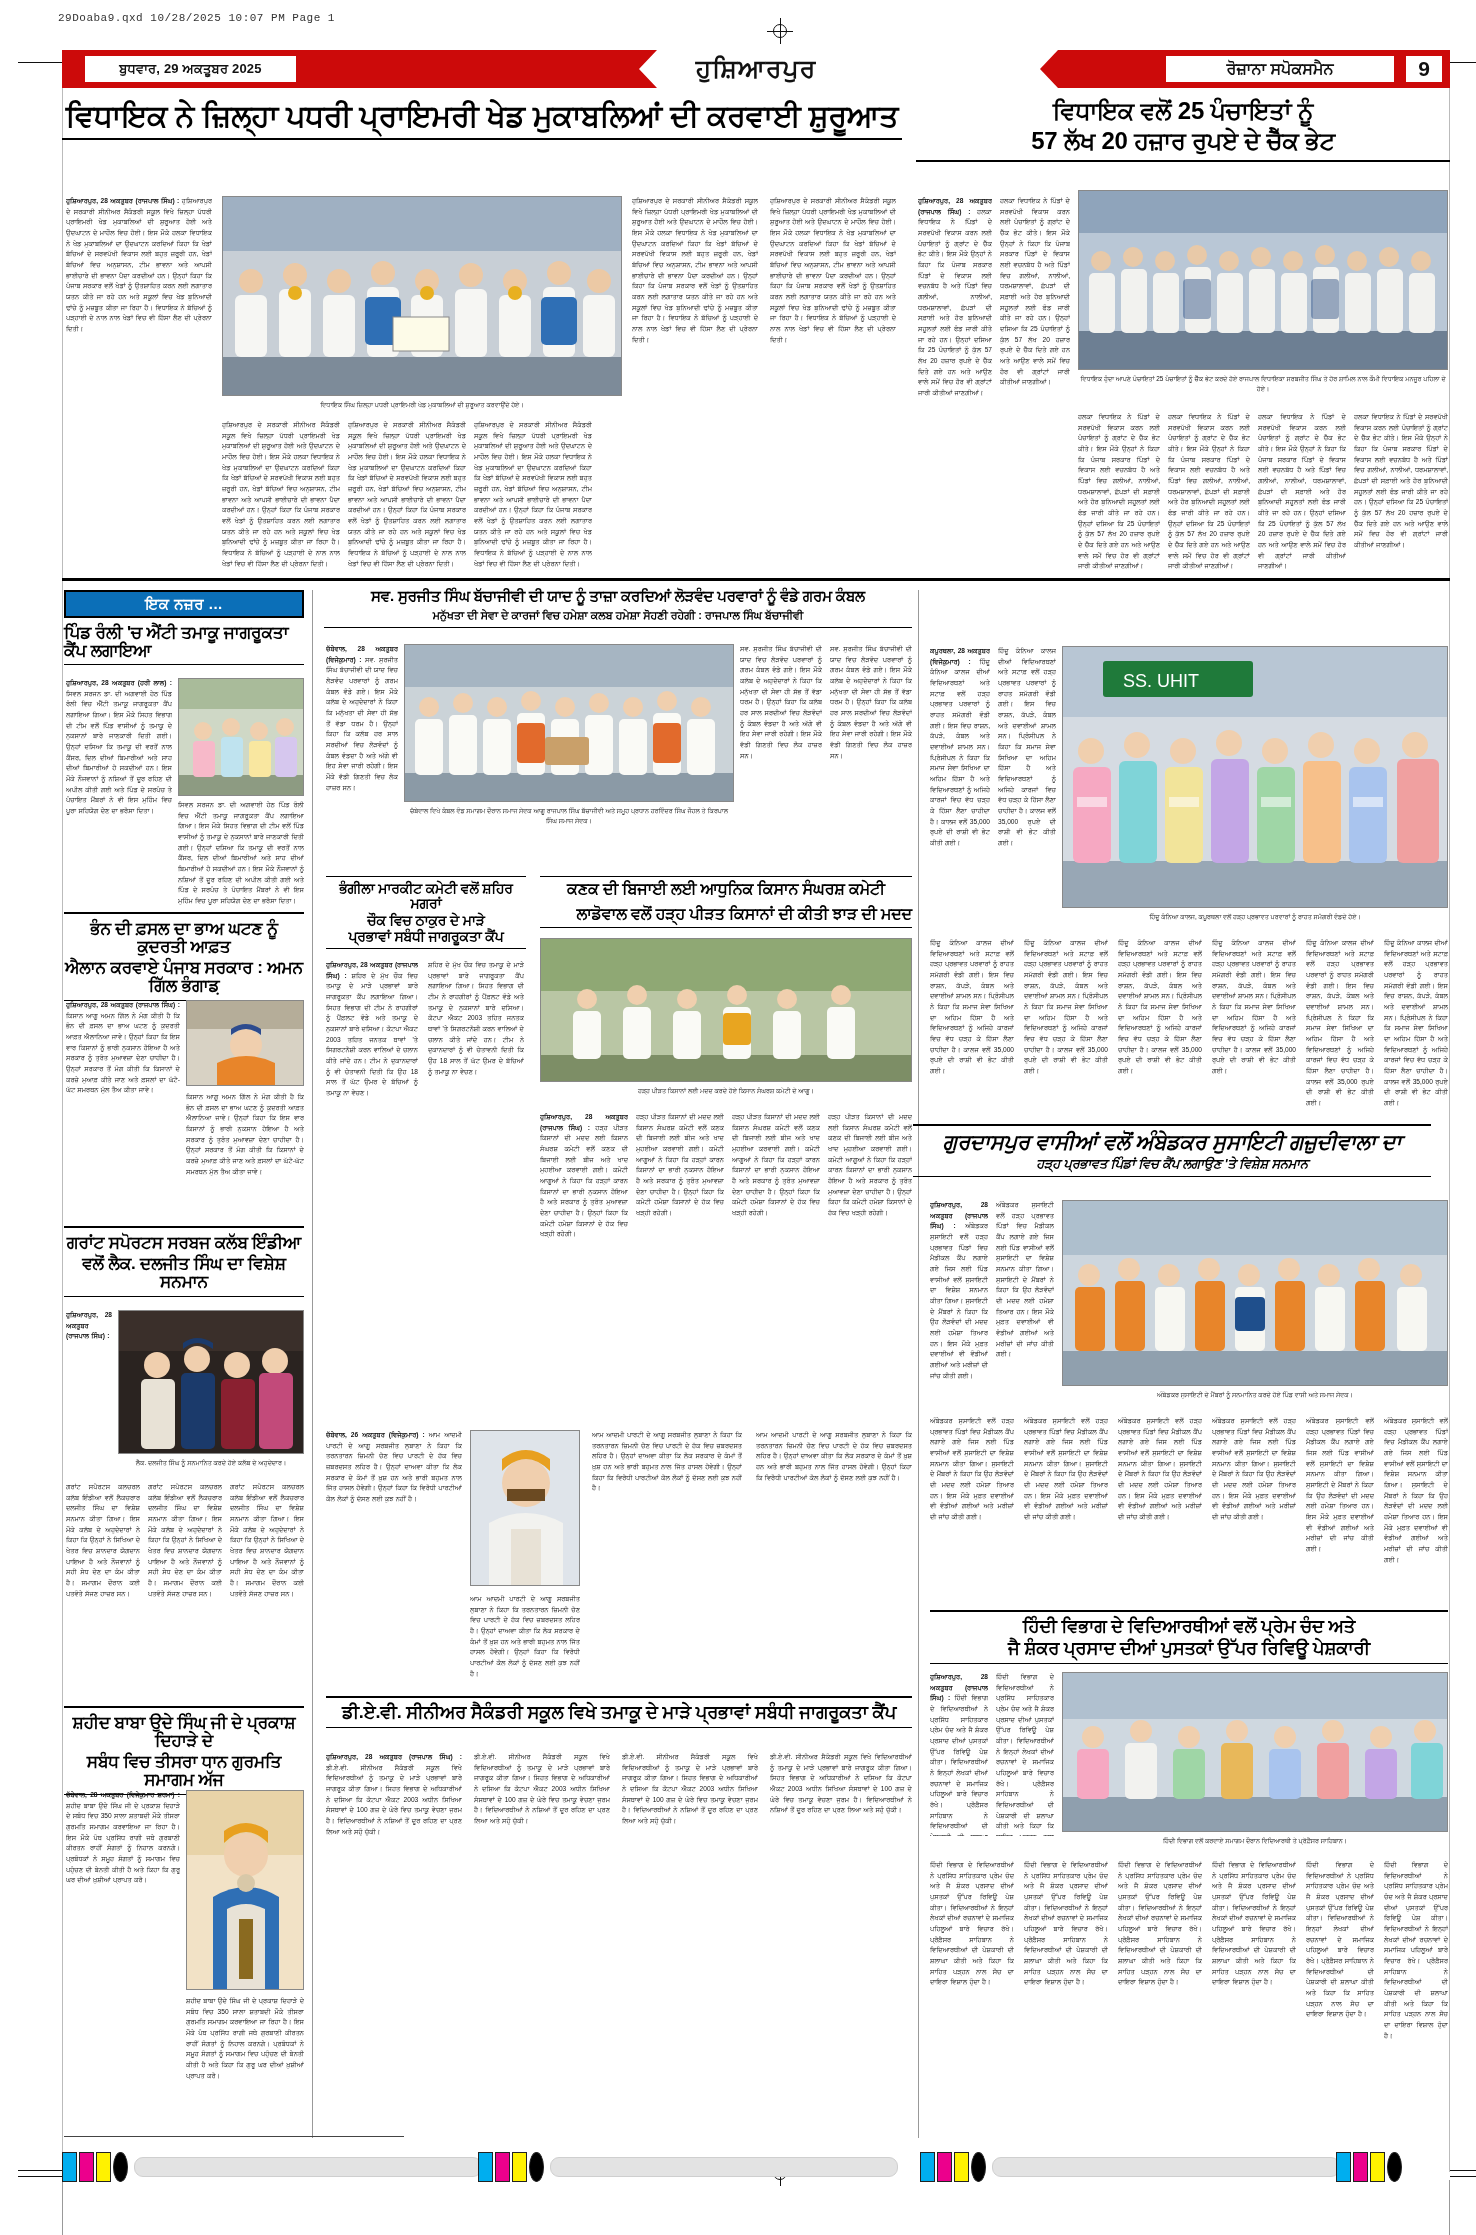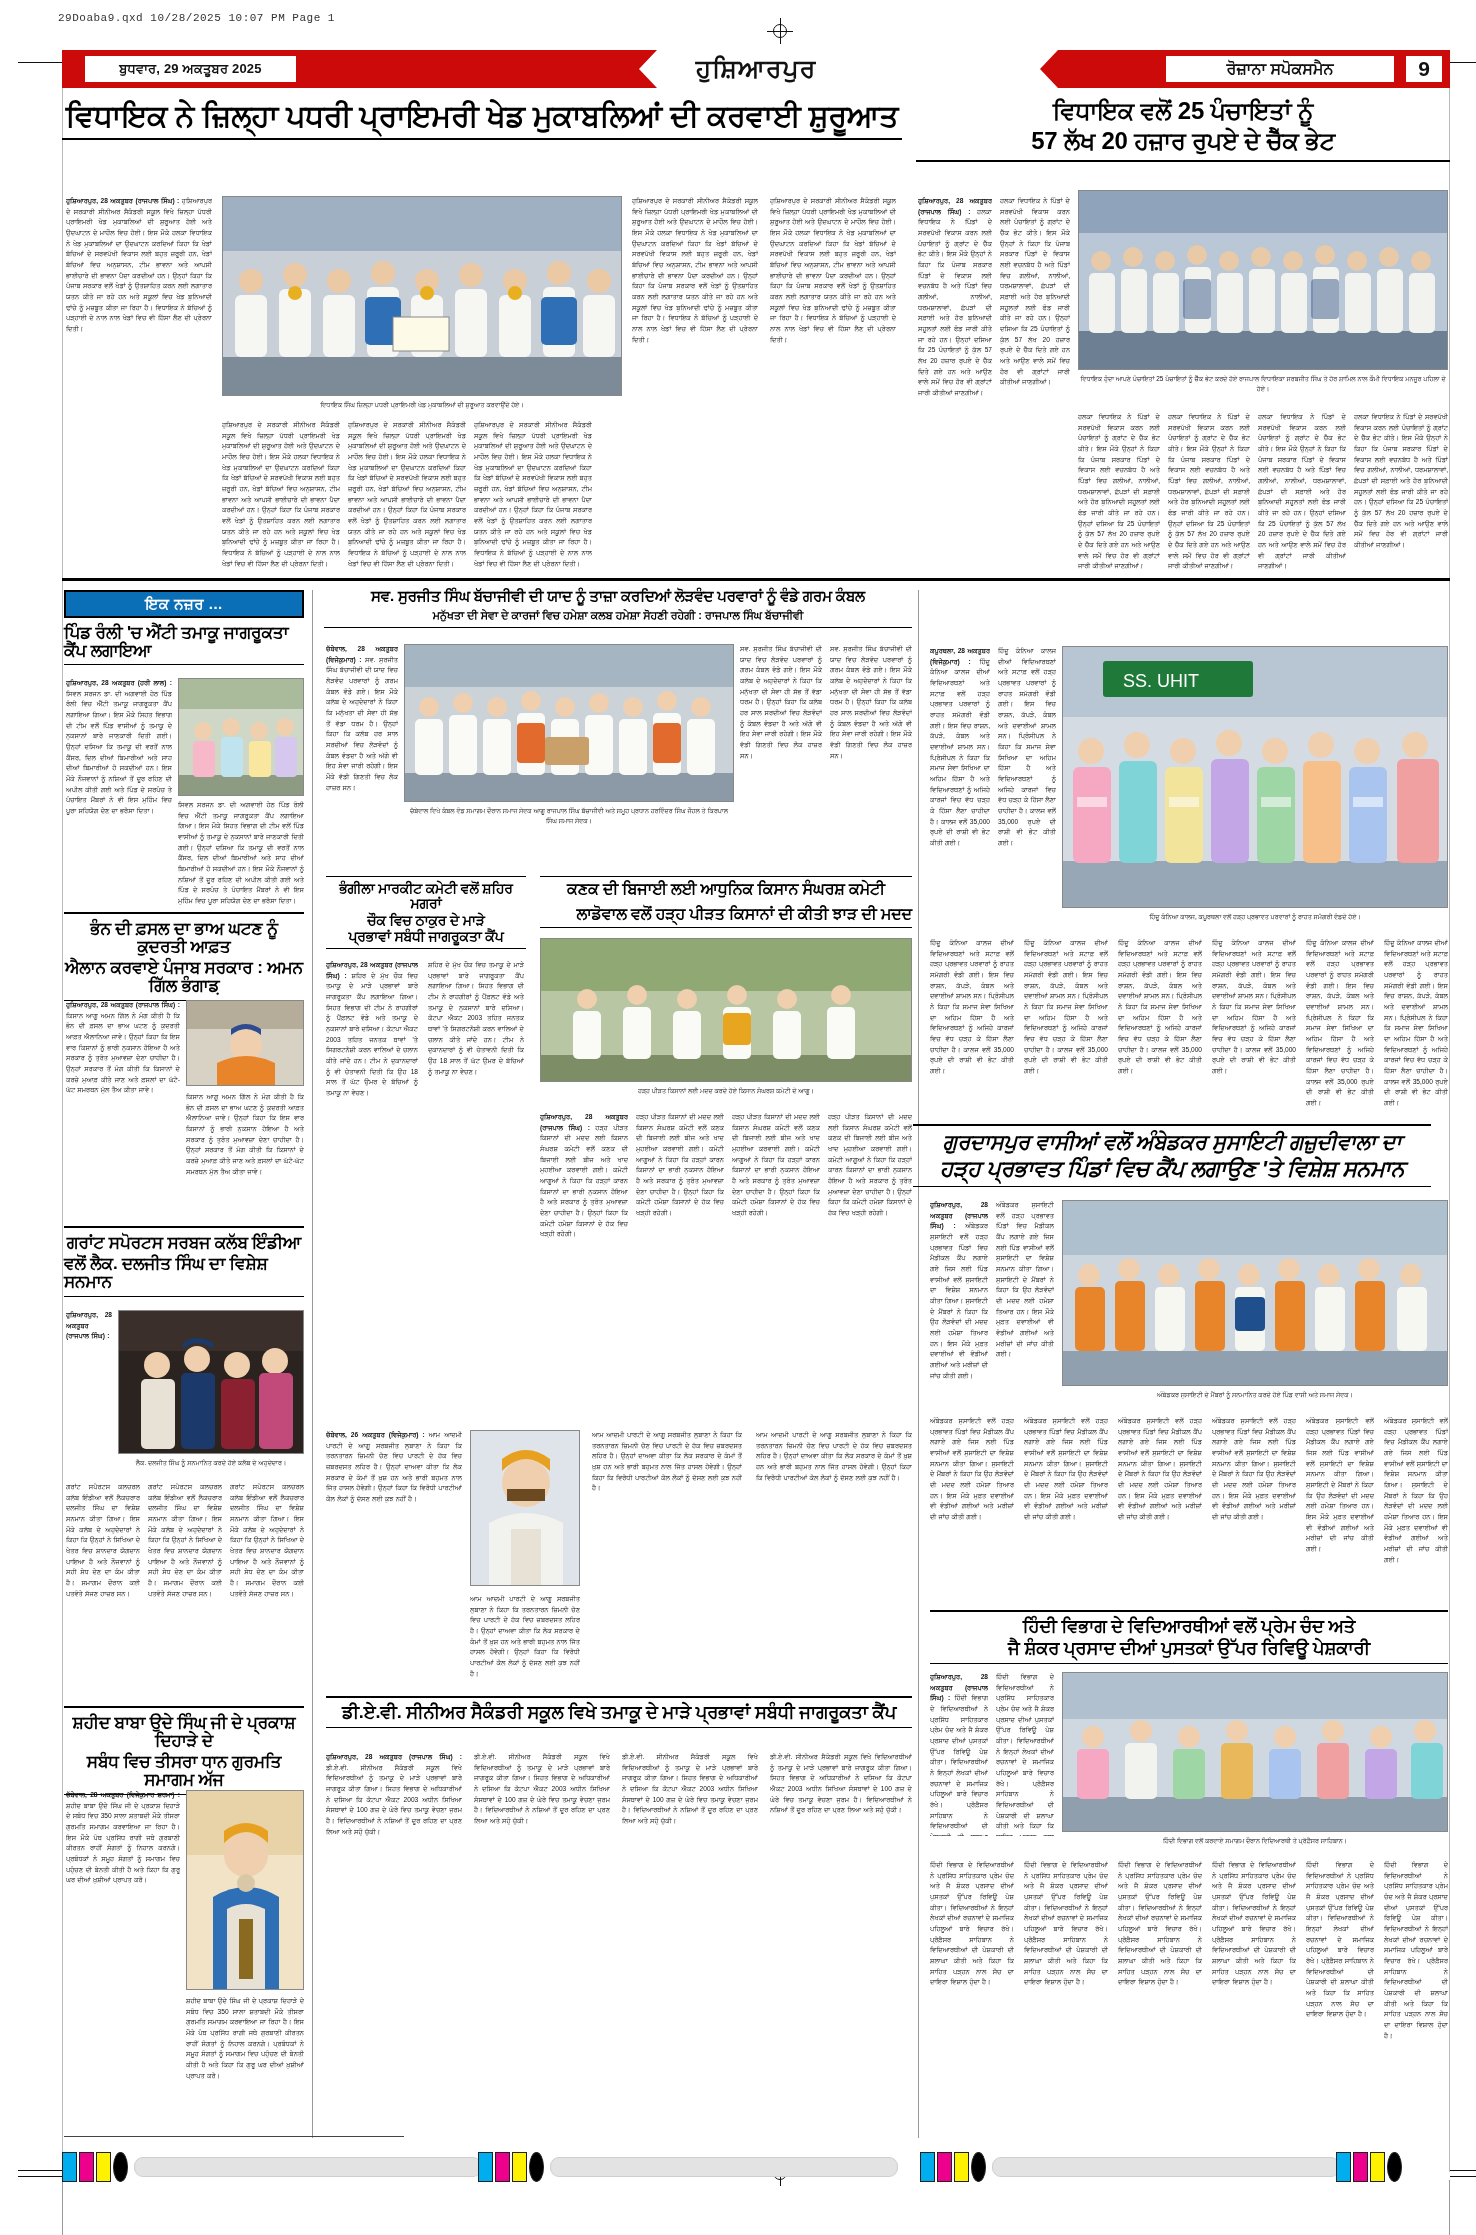--- a/index.html
+++ b/index.html
@@ -312,21 +312,21 @@
       <path d="M44 34 Q59 22 74 34 L74 28 Q59 18 44 28 Z" fill="#2d4b8e"></path>
     </svg>
   </div>
   <div class="col-text" style="position:absolute;left:66px;top:1000px;width:114px;height:220px;"><span class="dateline">ਹੁਸ਼ਿਆਰਪੁਰ, 28 ਅਕਤੂਬਰ (ਰਾਜਪਾਲ ਸਿੰਘ) :</span> <span>ਕਿਸਾਨ ਆਗੂ ਅਮਨ ਗਿੱਲ ਨੇ ਮੰਗ ਕੀਤੀ ਹੈ ਕਿ ਭੰਨ ਦੀ ਫ਼ਸਲ ਦਾ ਭਾਅ ਘਟਣ ਨੂੰ ਕੁਦਰਤੀ ਆਫ਼ਤ ਐਲਾਨਿਆ ਜਾਵੇ। ਉਨ੍ਹਾਂ ਕਿਹਾ ਕਿ ਇਸ ਵਾਰ ਕਿਸਾਨਾਂ ਨੂੰ ਭਾਰੀ ਨੁਕਸਾਨ ਹੋਇਆ ਹੈ ਅਤੇ ਸਰਕਾਰ ਨੂੰ ਤੁਰੰਤ ਮੁਆਵਜ਼ਾ ਦੇਣਾ ਚਾਹੀਦਾ ਹੈ। ਉਨ੍ਹਾਂ ਸਰਕਾਰ ਤੋਂ ਮੰਗ ਕੀਤੀ ਕਿ ਕਿਸਾਨਾਂ ਦੇ ਕਰਜ਼ੇ ਮੁਆਫ਼ ਕੀਤੇ ਜਾਣ ਅਤੇ ਫ਼ਸਲਾਂ ਦਾ ਘੱਟੋ-ਘੱਟ ਸਮਰਥਨ ਮੁੱਲ ਤੈਅ ਕੀਤਾ ਜਾਵੇ।</span></div>
   <div class="col-text" style="position:absolute;left:186px;top:1092px;width:118px;height:128px;"><span>ਕਿਸਾਨ ਆਗੂ ਅਮਨ ਗਿੱਲ ਨੇ ਮੰਗ ਕੀਤੀ ਹੈ ਕਿ ਭੰਨ ਦੀ ਫ਼ਸਲ ਦਾ ਭਾਅ ਘਟਣ ਨੂੰ ਕੁਦਰਤੀ ਆਫ਼ਤ ਐਲਾਨਿਆ ਜਾਵੇ। ਉਨ੍ਹਾਂ ਕਿਹਾ ਕਿ ਇਸ ਵਾਰ ਕਿਸਾਨਾਂ ਨੂੰ ਭਾਰੀ ਨੁਕਸਾਨ ਹੋਇਆ ਹੈ ਅਤੇ ਸਰਕਾਰ ਨੂੰ ਤੁਰੰਤ ਮੁਆਵਜ਼ਾ ਦੇਣਾ ਚਾਹੀਦਾ ਹੈ। ਉਨ੍ਹਾਂ ਸਰਕਾਰ ਤੋਂ ਮੰਗ ਕੀਤੀ ਕਿ ਕਿਸਾਨਾਂ ਦੇ ਕਰਜ਼ੇ ਮੁਆਫ਼ ਕੀਤੇ ਜਾਣ ਅਤੇ ਫ਼ਸਲਾਂ ਦਾ ਘੱਟੋ-ਘੱਟ ਸਮਰਥਨ ਮੁੱਲ ਤੈਅ ਕੀਤਾ ਜਾਵੇ।</span></div>
 
   <div class="rule" style="position:absolute;left:64px;top:1226px;width:240px;height:2px;"></div>
 
   <div style="position:absolute;left:64px;top:1234px;width:240px;">
     <div class="hl hl-md" style="text-align:center;">ਗਰਾਂਟ ਸਪੋਰਟਸ ਸਰਬਜ ਕਲੱਬ ਇੰਡੀਆ</div>
-    <div class="hl hl-md" style="margin-top:3px;">ਵਲੋਂ ਲੈਕ. ਦਲਜੀਤ ਸਿੰਘ ਦਾ ਵਿਸ਼ੇਸ਼ ਸਨਮਾਨ</div>
+    <div class="hl hl-md" style="text-align:center;margin-top:3px;">ਵਲੋਂ ਲੈਕ. ਦਲਜੀਤ ਸਿੰਘ ਦਾ ਵਿਸ਼ੇਸ਼ ਸਨਮਾਨ</div>
     <div class="rule-thin" style="margin:5px 0 5px;"></div>
   </div>
   <div class="photo" style="left:118px;top:1310px;width:186px;height:144px;">
     <svg width="186" height="144" viewBox="0 0 186 144" preserveAspectRatio="none">
       <rect width="186" height="144" fill="#2a2320"></rect>
       <rect y="0" width="186" height="40" fill="#3a2f2a"></rect>
       <g fill="#f0cfae">
           <circle cx="38" cy="54" r="13"></circle>
           <circle cx="78" cy="48" r="13"></circle>
           <circle cx="118" cy="54" r="13"></circle>
@@ -533,21 +533,21 @@
   <div class="col-text" style="position:absolute;left:930px;top:938px;width:84px;height:174px;"><span>ਹਿੰਦੂ ਕੰਨਿਆ ਕਾਲਜ ਦੀਆਂ ਵਿਦਿਆਰਥਣਾਂ ਅਤੇ ਸਟਾਫ਼ ਵਲੋਂ ਹੜ੍ਹ ਪ੍ਰਭਾਵਤ ਪਰਵਾਰਾਂ ਨੂੰ ਰਾਹਤ ਸਮੱਗਰੀ ਵੰਡੀ ਗਈ। ਇਸ ਵਿਚ ਰਾਸ਼ਨ, ਕੱਪੜੇ, ਕੰਬਲ ਅਤੇ ਦਵਾਈਆਂ ਸ਼ਾਮਲ ਸਨ। ਪ੍ਰਿੰਸੀਪਲ ਨੇ ਕਿਹਾ ਕਿ ਸਮਾਜ ਸੇਵਾ ਸਿਖਿਆ ਦਾ ਅਹਿਮ ਹਿੱਸਾ ਹੈ ਅਤੇ ਵਿਦਿਆਰਥਣਾਂ ਨੂੰ ਅਜਿਹੇ ਕਾਰਜਾਂ ਵਿਚ ਵੱਧ ਚੜ੍ਹ ਕੇ ਹਿੱਸਾ ਲੈਣਾ ਚਾਹੀਦਾ ਹੈ। ਕਾਲਜ ਵਲੋਂ 35,000 ਰੁਪਏ ਦੀ ਰਾਸ਼ੀ ਵੀ ਭੇਟ ਕੀਤੀ ਗਈ।</span></div>
   <div class="col-text" style="position:absolute;left:1024px;top:938px;width:84px;height:174px;"><span>ਹਿੰਦੂ ਕੰਨਿਆ ਕਾਲਜ ਦੀਆਂ ਵਿਦਿਆਰਥਣਾਂ ਅਤੇ ਸਟਾਫ਼ ਵਲੋਂ ਹੜ੍ਹ ਪ੍ਰਭਾਵਤ ਪਰਵਾਰਾਂ ਨੂੰ ਰਾਹਤ ਸਮੱਗਰੀ ਵੰਡੀ ਗਈ। ਇਸ ਵਿਚ ਰਾਸ਼ਨ, ਕੱਪੜੇ, ਕੰਬਲ ਅਤੇ ਦਵਾਈਆਂ ਸ਼ਾਮਲ ਸਨ। ਪ੍ਰਿੰਸੀਪਲ ਨੇ ਕਿਹਾ ਕਿ ਸਮਾਜ ਸੇਵਾ ਸਿਖਿਆ ਦਾ ਅਹਿਮ ਹਿੱਸਾ ਹੈ ਅਤੇ ਵਿਦਿਆਰਥਣਾਂ ਨੂੰ ਅਜਿਹੇ ਕਾਰਜਾਂ ਵਿਚ ਵੱਧ ਚੜ੍ਹ ਕੇ ਹਿੱਸਾ ਲੈਣਾ ਚਾਹੀਦਾ ਹੈ। ਕਾਲਜ ਵਲੋਂ 35,000 ਰੁਪਏ ਦੀ ਰਾਸ਼ੀ ਵੀ ਭੇਟ ਕੀਤੀ ਗਈ।</span></div>
   <div class="col-text" style="position:absolute;left:1118px;top:938px;width:84px;height:174px;"><span>ਹਿੰਦੂ ਕੰਨਿਆ ਕਾਲਜ ਦੀਆਂ ਵਿਦਿਆਰਥਣਾਂ ਅਤੇ ਸਟਾਫ਼ ਵਲੋਂ ਹੜ੍ਹ ਪ੍ਰਭਾਵਤ ਪਰਵਾਰਾਂ ਨੂੰ ਰਾਹਤ ਸਮੱਗਰੀ ਵੰਡੀ ਗਈ। ਇਸ ਵਿਚ ਰਾਸ਼ਨ, ਕੱਪੜੇ, ਕੰਬਲ ਅਤੇ ਦਵਾਈਆਂ ਸ਼ਾਮਲ ਸਨ। ਪ੍ਰਿੰਸੀਪਲ ਨੇ ਕਿਹਾ ਕਿ ਸਮਾਜ ਸੇਵਾ ਸਿਖਿਆ ਦਾ ਅਹਿਮ ਹਿੱਸਾ ਹੈ ਅਤੇ ਵਿਦਿਆਰਥਣਾਂ ਨੂੰ ਅਜਿਹੇ ਕਾਰਜਾਂ ਵਿਚ ਵੱਧ ਚੜ੍ਹ ਕੇ ਹਿੱਸਾ ਲੈਣਾ ਚਾਹੀਦਾ ਹੈ। ਕਾਲਜ ਵਲੋਂ 35,000 ਰੁਪਏ ਦੀ ਰਾਸ਼ੀ ਵੀ ਭੇਟ ਕੀਤੀ ਗਈ।</span></div>
   <div class="col-text" style="position:absolute;left:1212px;top:938px;width:84px;height:174px;"><span>ਹਿੰਦੂ ਕੰਨਿਆ ਕਾਲਜ ਦੀਆਂ ਵਿਦਿਆਰਥਣਾਂ ਅਤੇ ਸਟਾਫ਼ ਵਲੋਂ ਹੜ੍ਹ ਪ੍ਰਭਾਵਤ ਪਰਵਾਰਾਂ ਨੂੰ ਰਾਹਤ ਸਮੱਗਰੀ ਵੰਡੀ ਗਈ। ਇਸ ਵਿਚ ਰਾਸ਼ਨ, ਕੱਪੜੇ, ਕੰਬਲ ਅਤੇ ਦਵਾਈਆਂ ਸ਼ਾਮਲ ਸਨ। ਪ੍ਰਿੰਸੀਪਲ ਨੇ ਕਿਹਾ ਕਿ ਸਮਾਜ ਸੇਵਾ ਸਿਖਿਆ ਦਾ ਅਹਿਮ ਹਿੱਸਾ ਹੈ ਅਤੇ ਵਿਦਿਆਰਥਣਾਂ ਨੂੰ ਅਜਿਹੇ ਕਾਰਜਾਂ ਵਿਚ ਵੱਧ ਚੜ੍ਹ ਕੇ ਹਿੱਸਾ ਲੈਣਾ ਚਾਹੀਦਾ ਹੈ। ਕਾਲਜ ਵਲੋਂ 35,000 ਰੁਪਏ ਦੀ ਰਾਸ਼ੀ ਵੀ ਭੇਟ ਕੀਤੀ ਗਈ।</span></div>
   <div class="col-text" style="position:absolute;left:1306px;top:938px;width:68px;height:174px;"><span>ਹਿੰਦੂ ਕੰਨਿਆ ਕਾਲਜ ਦੀਆਂ ਵਿਦਿਆਰਥਣਾਂ ਅਤੇ ਸਟਾਫ਼ ਵਲੋਂ ਹੜ੍ਹ ਪ੍ਰਭਾਵਤ ਪਰਵਾਰਾਂ ਨੂੰ ਰਾਹਤ ਸਮੱਗਰੀ ਵੰਡੀ ਗਈ। ਇਸ ਵਿਚ ਰਾਸ਼ਨ, ਕੱਪੜੇ, ਕੰਬਲ ਅਤੇ ਦਵਾਈਆਂ ਸ਼ਾਮਲ ਸਨ। ਪ੍ਰਿੰਸੀਪਲ ਨੇ ਕਿਹਾ ਕਿ ਸਮਾਜ ਸੇਵਾ ਸਿਖਿਆ ਦਾ ਅਹਿਮ ਹਿੱਸਾ ਹੈ ਅਤੇ ਵਿਦਿਆਰਥਣਾਂ ਨੂੰ ਅਜਿਹੇ ਕਾਰਜਾਂ ਵਿਚ ਵੱਧ ਚੜ੍ਹ ਕੇ ਹਿੱਸਾ ਲੈਣਾ ਚਾਹੀਦਾ ਹੈ। ਕਾਲਜ ਵਲੋਂ 35,000 ਰੁਪਏ ਦੀ ਰਾਸ਼ੀ ਵੀ ਭੇਟ ਕੀਤੀ ਗਈ।</span></div>
   <div class="col-text" style="position:absolute;left:1384px;top:938px;width:64px;height:174px;"><span>ਹਿੰਦੂ ਕੰਨਿਆ ਕਾਲਜ ਦੀਆਂ ਵਿਦਿਆਰਥਣਾਂ ਅਤੇ ਸਟਾਫ਼ ਵਲੋਂ ਹੜ੍ਹ ਪ੍ਰਭਾਵਤ ਪਰਵਾਰਾਂ ਨੂੰ ਰਾਹਤ ਸਮੱਗਰੀ ਵੰਡੀ ਗਈ। ਇਸ ਵਿਚ ਰਾਸ਼ਨ, ਕੱਪੜੇ, ਕੰਬਲ ਅਤੇ ਦਵਾਈਆਂ ਸ਼ਾਮਲ ਸਨ। ਪ੍ਰਿੰਸੀਪਲ ਨੇ ਕਿਹਾ ਕਿ ਸਮਾਜ ਸੇਵਾ ਸਿਖਿਆ ਦਾ ਅਹਿਮ ਹਿੱਸਾ ਹੈ ਅਤੇ ਵਿਦਿਆਰਥਣਾਂ ਨੂੰ ਅਜਿਹੇ ਕਾਰਜਾਂ ਵਿਚ ਵੱਧ ਚੜ੍ਹ ਕੇ ਹਿੱਸਾ ਲੈਣਾ ਚਾਹੀਦਾ ਹੈ। ਕਾਲਜ ਵਲੋਂ 35,000 ਰੁਪਏ ਦੀ ਰਾਸ਼ੀ ਵੀ ਭੇਟ ਕੀਤੀ ਗਈ।</span></div>
 
   <div style="position:absolute;left:913px;top:1124px;width:518px;font-style:italic;">
     <div class="rule" style="margin-bottom:5px;height:2px;"></div>
     <div class="hl" style="font-size:21px;text-align:center;">ਗੁਰਦਾਸਪੁਰ ਵਾਸੀਆਂ ਵਲੋਂ ਅੰਬੇਡਕਰ ਸੁਸਾਇਟੀ ਗਜ਼ੁਦੀਵਾਲਾ ਦਾ</div>
-    <div class="hl" style="font-size:22px;text-align:center;margin-top:4px;">ਹੜ੍ਹ ਪ੍ਰਭਾਵਤ ਪਿੰਡਾਂ ਵਿਚ ਕੈਂਪ ਲਗਾਉਣ 'ਤੇ ਵਿਸ਼ੇਸ਼ ਸਨਮਾਨ</div>
+    <div class="hl" style="font-size:13px;text-align:center;margin-top:4px;">ਹੜ੍ਹ ਪ੍ਰਭਾਵਤ ਪਿੰਡਾਂ ਵਿਚ ਕੈਂਪ ਲਗਾਉਣ 'ਤੇ ਵਿਸ਼ੇਸ਼ ਸਨਮਾਨ</div>
     <div class="rule-thin" style="margin-top:5px;"></div>
   </div>
   <div class="photo" style="left:1062px;top:1200px;width:386px;height:186px;">
     <svg width="386" height="186" viewBox="0 0 386 186" preserveAspectRatio="none">
       <rect width="386" height="186" fill="#cdd6de"></rect>
       <rect width="386" height="54" fill="#aebfcd"></rect>
       <rect y="150" width="386" height="36" fill="#90a0ae"></rect>
       <g fill="#f0cfae">
         <circle cx="26" cy="74" r="11"></circle>
           <circle cx="66" cy="68" r="11"></circle>

